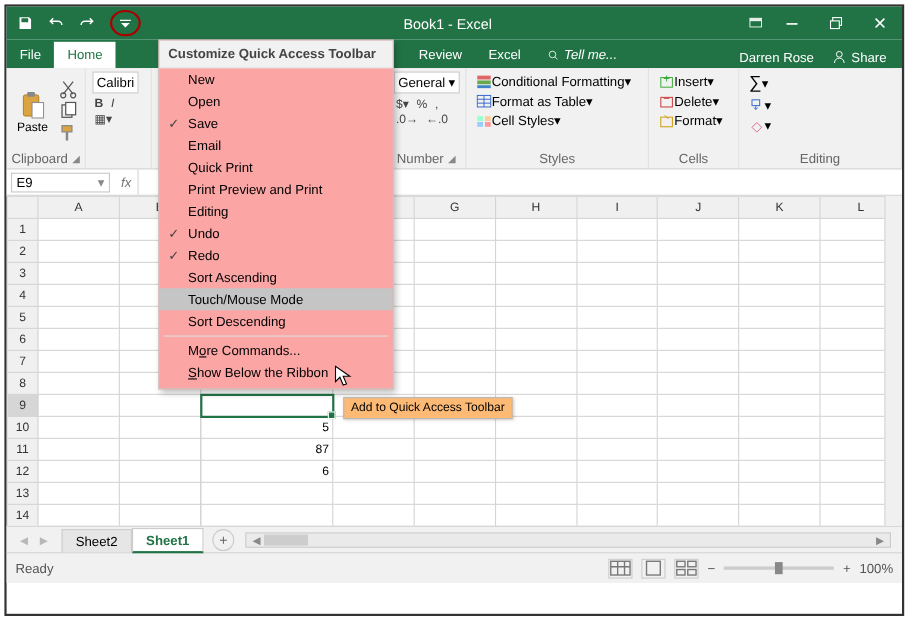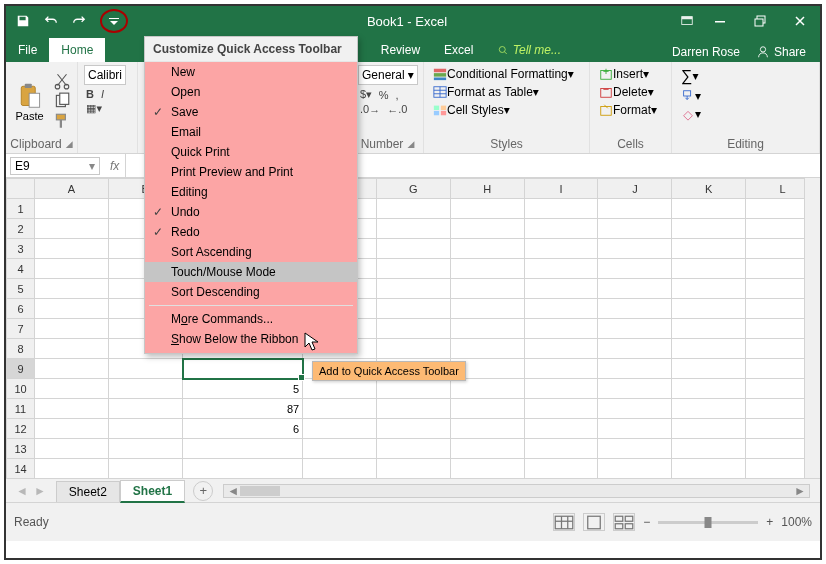--- a/index.html
+++ b/index.html
@@ -12,21 +12,21 @@
 .qat-custom-circle { width: 28px; height: 24px; border: 2px solid #aa0000; border-radius: 50%/50%; display: flex; align-items: center; justify-content: center; margin-left: 4px;}
 .qat-custom-circle svg { width: 10px; height: 10px; color: #fff; }
 .title-center { flex: 1; text-align: center; font-size: 13px; }
 .winbtns { display: flex; }
 .winbtn { width: 40px; height: 30px; display: flex; align-items: center; justify-content: center; color: #fff; }
 .winbtn svg { width: 12px; height: 12px; }
 .tabs { height: 26px; background: #217346; display: flex; align-items: flex-end; color: #fff; }
 .tab { padding: 5px 12px; font-size: 12px; cursor: pointer; }
 .tab.active { background: #fff; color: #217346; }
 .tab-right { margin-left: auto; display: flex; align-items: center; padding-right: 8px; gap: 10px; }
-.tell-me { color: #bef264; font-style: italic; margin-top: 16px; }
+.tell-me { color: #ffffff; font-style: italic; margin-top: 16px; }
 .tell-me svg { width: 12px; height: 12px; vertical-align: middle;}
 .share-btn { display: flex; align-items: center; gap: 4px; background: #217346; padding: 3px 6px;}
 .share-btn svg { width: 14px; height: 14px; }
 .ribbon { height: 92px; background: #f1f1f1; border-bottom: 1px solid #d4d4d4; display: flex; position: relative; }
 .ribbon-group { border-right: 1px solid #e1e1e1; padding: 3px 6px 2px 6px; display: flex; flex-direction: column; justify-content: space-between; }
 .group-content { flex: 1; display: flex; gap: 6px; align-items: center;}
 .group-label { text-align: center; font-size: 11px; color: #666; display: flex; justify-content: center; align-items: center; gap: 4px;}
 .dlg { font-size: 9px; color: #888;}
 .paste-big { display: flex; flex-direction: column; align-items: center; width: 40px;}
 .paste-big svg { width: 28px; height: 30px; }
@@ -56,21 +56,21 @@
 .col-I { border-right: 1px dashed #888 !important;}
 .cell-sel { outline: 2px solid #217346; outline-offset: -1px; position: relative;}
 .cell-sel::after{ content:''; position:absolute; right:-3px; bottom:-3px; width:5px; height:5px; background:#217346; border:1px solid #fff;}
 .sheet-tabs { height: 24px; border-top: 1px solid #d4d4d4; display: flex; align-items: center; background: #f1f1f1; }
 .sheet-nav { display:flex; gap:6px; padding: 0 10px; color: #b8b8b8;}
 .sheet-tab { padding: 3px 12px; border: 1px solid #ccc; border-bottom: none; background: #e6e6e6; font-size: 12px; position: relative; top: 1px; border-radius: 0 0 0 0;}
 .sheet-tab.active { background: #fff; border-bottom: 2px solid #217346; font-weight: 600; color:#217346;}
 .add-sheet { width: 20px; height: 20px; border: 1px solid #ccc; border-radius: 50%; display: flex; align-items: center; justify-content: center; margin-left: 8px; font-size: 13px; color: #666;}
 .hscroll { flex: 1; margin: 0 10px; height: 14px; background: #eaeaea; border: 1px solid #ccc; position: relative; }
 .hscroll-thumb { position: absolute; left: 1px; top: 1px; height: 10px; width: 40px; background: #cdcdcd; }
-.statusbar { height: 39px; border-top: 1px solid #d4d4d4; background: #f1f1f1; display: flex; align-items: center; padding: 0 8px; font-size: 11px; color: #555;}
+.statusbar { height: 28px; border-top: 1px solid #d4d4d4; background: #f1f1f1; display: flex; align-items: center; padding: 0 8px; font-size: 11px; color: #555;}
 .status-right { margin-left: auto; display: flex; align-items: center; gap: 8px;}
 .view-btn { width: 22px; height: 18px; border: 1px solid #ccc; display: flex; align-items: center; justify-content: center;}
 .zoom-slider { width: 100px; height: 3px; background: #ccc; position: relative;}
 .zoom-slider::after { content:''; position:absolute; left:50%; top:-4px; width:7px; height:11px; background:#888; transform:translateX(-50%);}
 .vscroll { position: absolute; right: 0; top: 0; bottom: 0; width: 16px; background: #f0f0f0; border-left: 1px solid #d4d4d4;}
 
 .qat-menu { position: absolute; left: 138px; top: 30px; width: 214px; background: #fca5a5; border: 1px solid #c6c6c6; box-shadow: 2px 3px 6px rgba(0,0,0,0.25); z-index: 100; padding-bottom: 4px;}
 .qat-menu-header { background: #f1f1f1; padding: 5px 8px; font-size: 12px; font-weight: 600; color: #444; border-bottom: 1px solid #e6e6e6;}
 .qat-item { display: flex; align-items: center; padding: 3px 8px 3px 26px; font-size: 12px; position: relative; cursor: default;}
 .qat-item.checked::before { content: "✓"; position: absolute; left: 8px; color: #444; font-size: 12px;}

